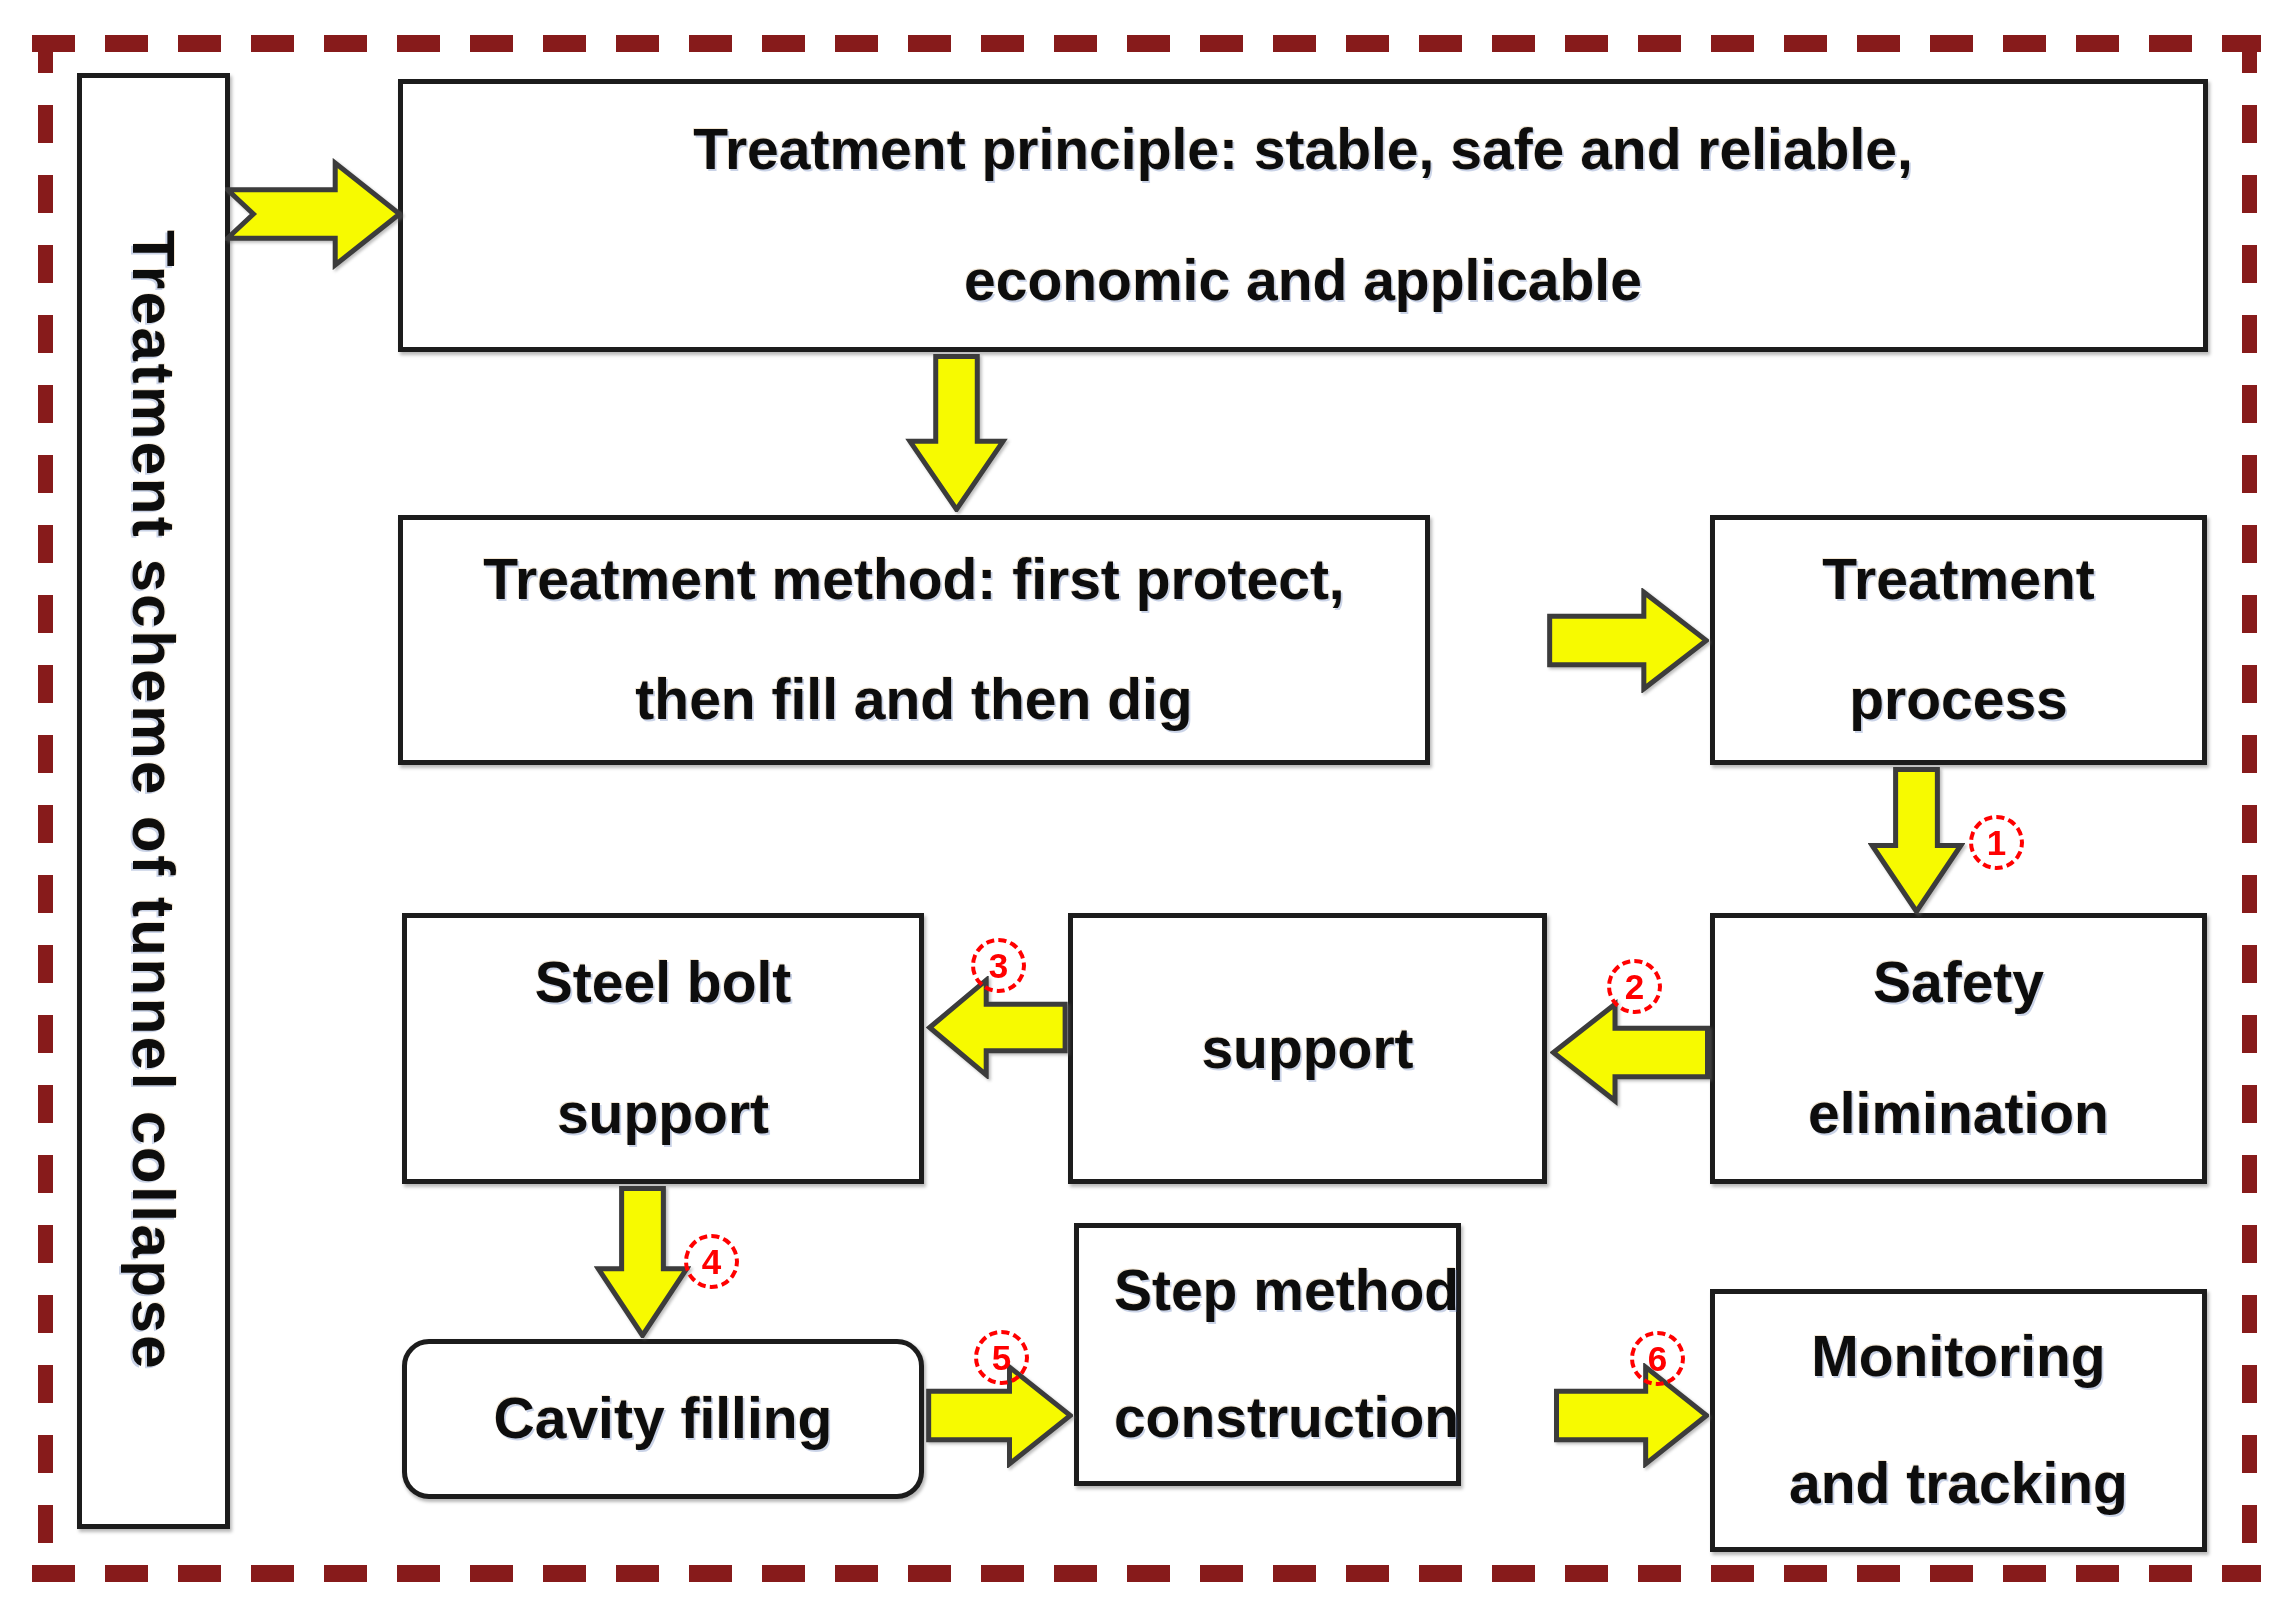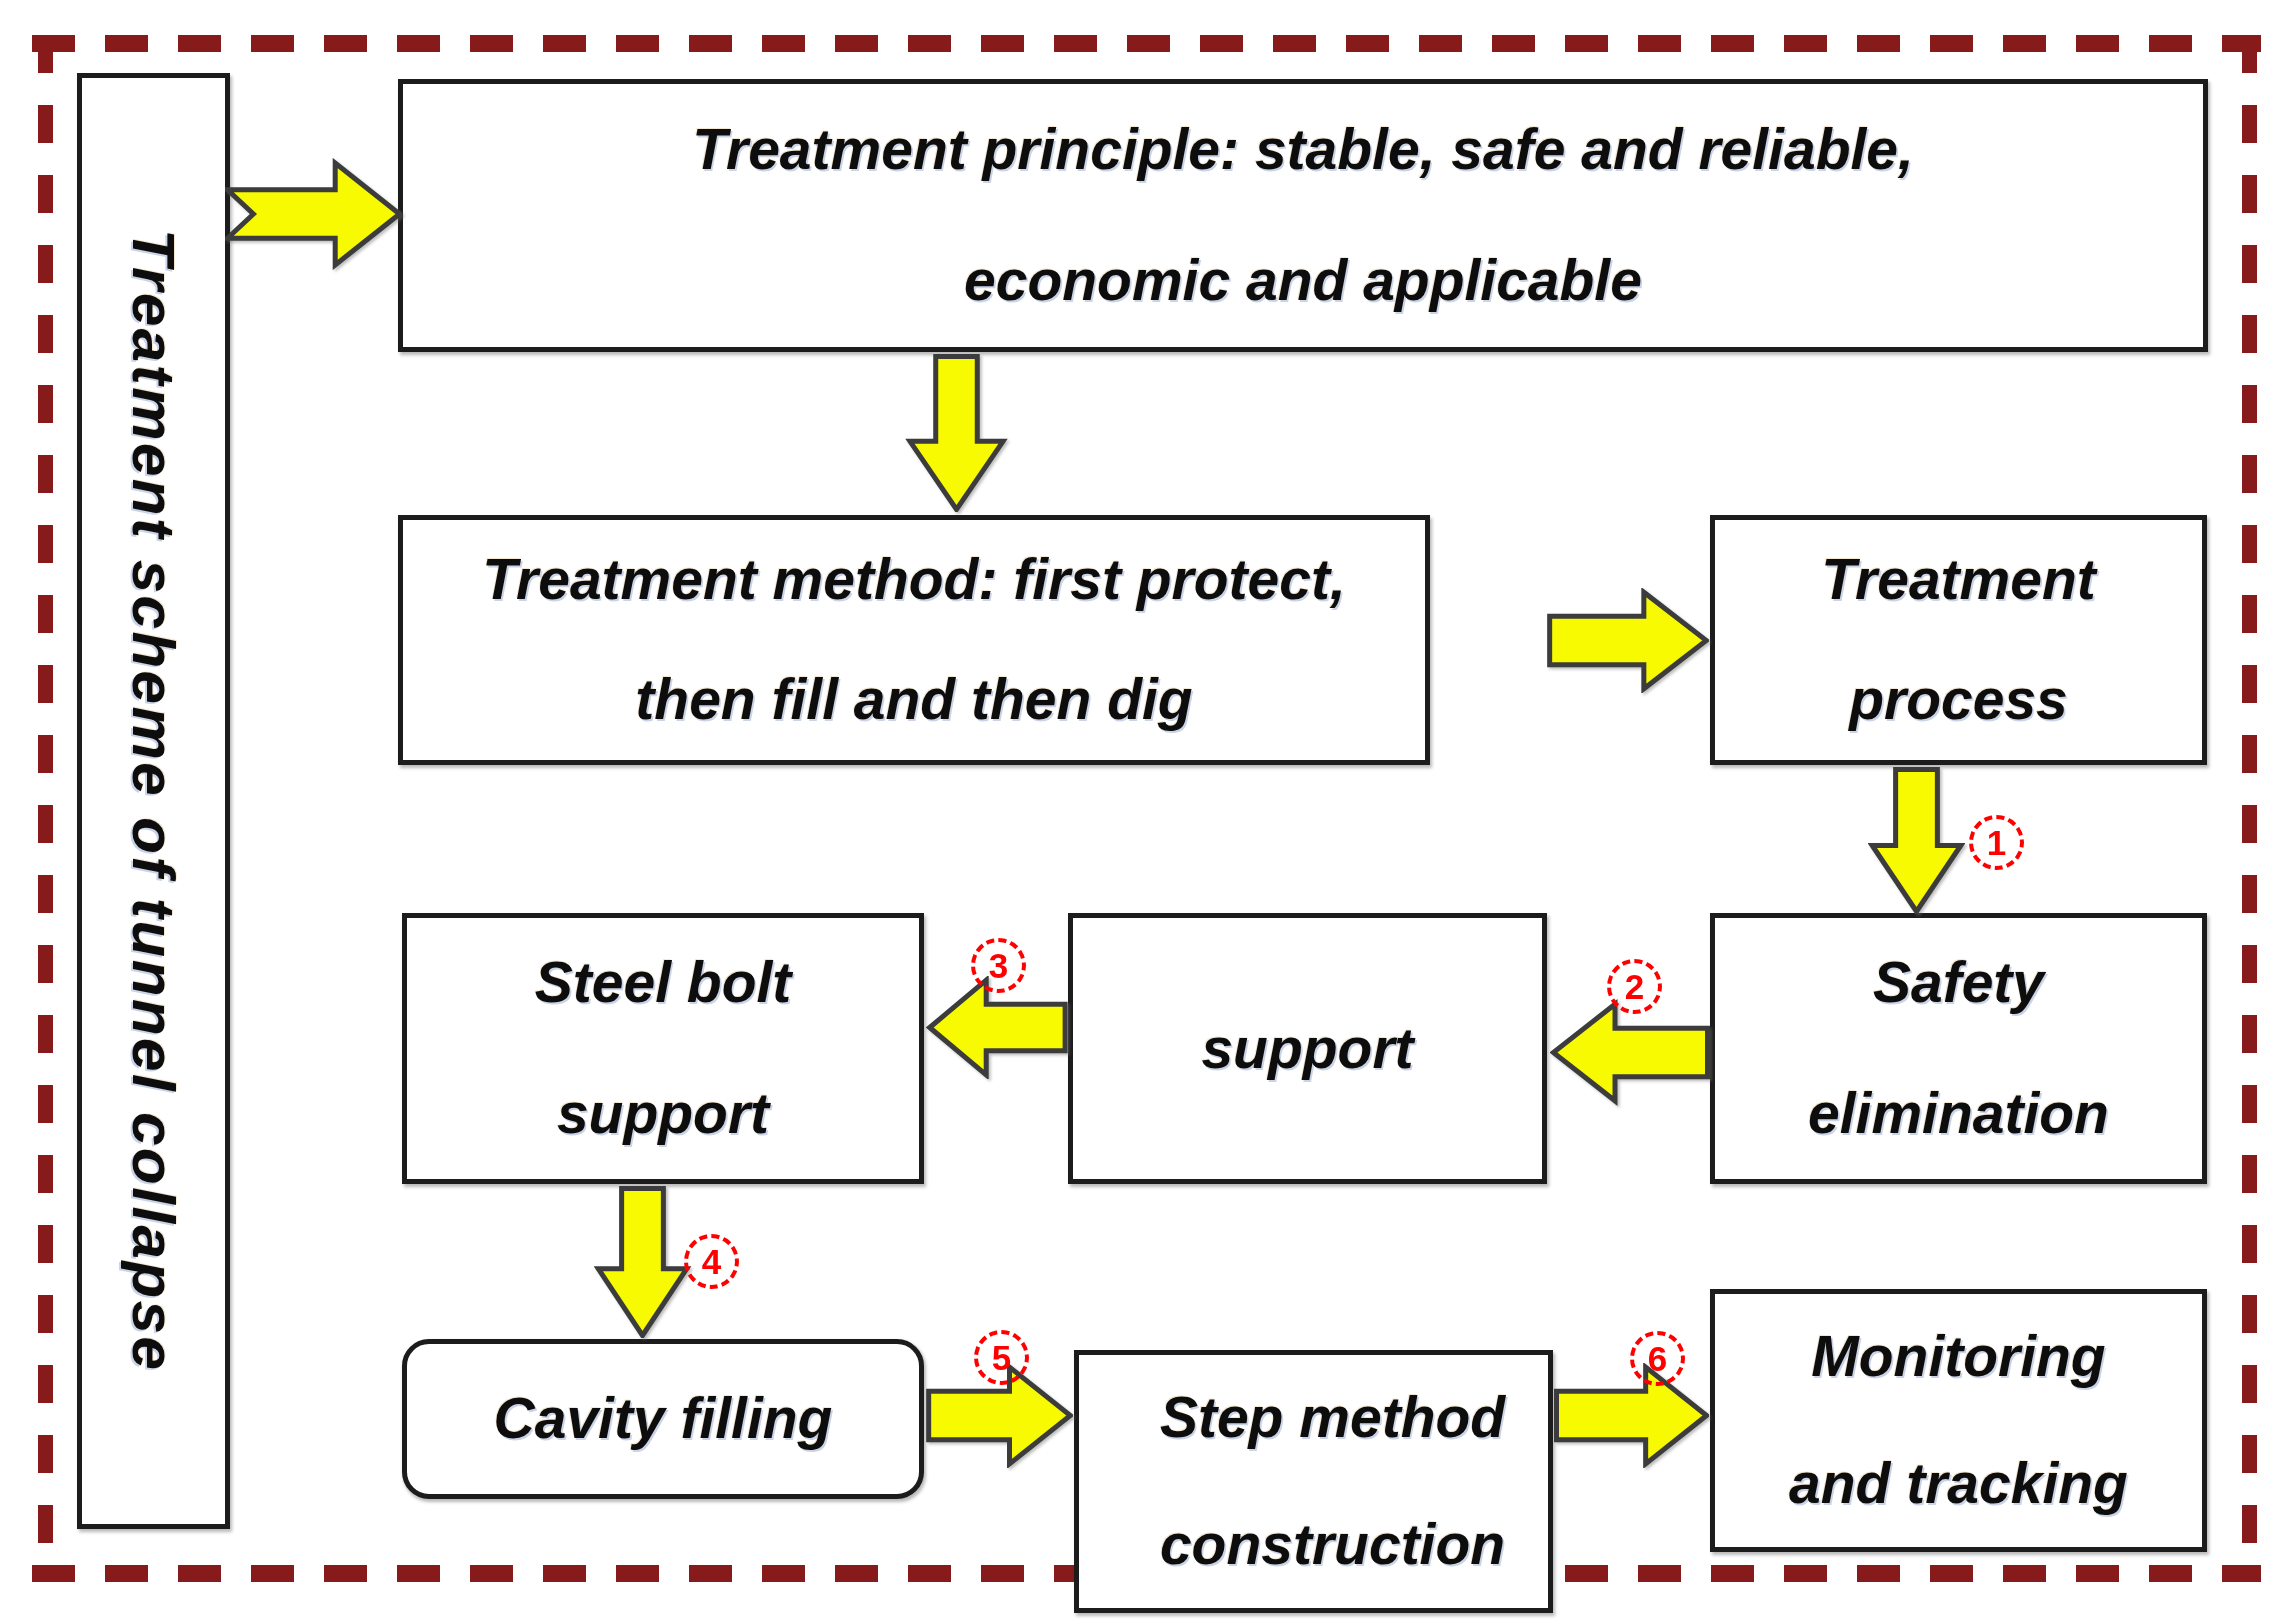--- a/index.html
+++ b/index.html
@@ -43,38 +43,37 @@
     font-weight:700;
     color:var(--text-color);
     font-size:57px;
     line-height:1.05;
     box-shadow:1.7px 2.5px 3.3px rgba(0,0,0,0.28);
   }
   .box .line{
     display:block;
     white-space:nowrap;
     text-shadow:1.7px 1.7px 0 rgba(80,110,175,0.30), -0.8px -0.8px 0 rgba(205,150,75,0.25);
-    font-style:italic;
   }
   #box-side{left:77px;top:73px;width:153px;height:1456px;justify-content:center;}
   #box-side .line{
     writing-mode:vertical-rl;
     text-orientation:sideways;
     font-size:60px;
     letter-spacing:2.5px;
     white-space:nowrap;
   }
   #box-principle{left:398px;top:79px;width:1810px;height:273px;}
   #box-method{left:398px;top:515px;width:1032px;height:250px;}
   #box-process{left:1710px;top:515px;width:497px;height:250px;}
   #box-steel{left:402px;top:913px;width:522px;height:271px;}
   #box-advance{left:1068px;top:913px;width:479px;height:271px;}
   #box-safety{left:1710px;top:913px;width:497px;height:271px;}
   #box-cavity{left:402px;top:1339px;width:522px;height:160px;border-radius:27px;}
-  #box-step{left:1074px;top:1350px;width:479px;height:263px;padding-left:38px;}
+  #box-step{left:1074px;top:1223px;width:387px;height:263px;padding-left:38px;}
   #box-monitor{left:1710px;top:1289px;width:497px;height:263px;align-items:center;}
 
   
   .arrow{position:absolute;filter:drop-shadow(2.5px 2.5px 1.7px rgba(110,110,110,0.45));}
   .arrow polygon{fill:var(--arrow-fill);stroke:var(--arrow-outline);stroke-width:6;stroke-linejoin:miter;}
   #arr-side{left:225px;top:158px;}
   #arr-principle-method{left:905px;top:354px;}
   #arr-method-process{left:1547px;top:588px;}
   #arr-process-safety{left:1868px;top:767px;}
   #arr-safety-advance{left:1550px;top:999px;}

